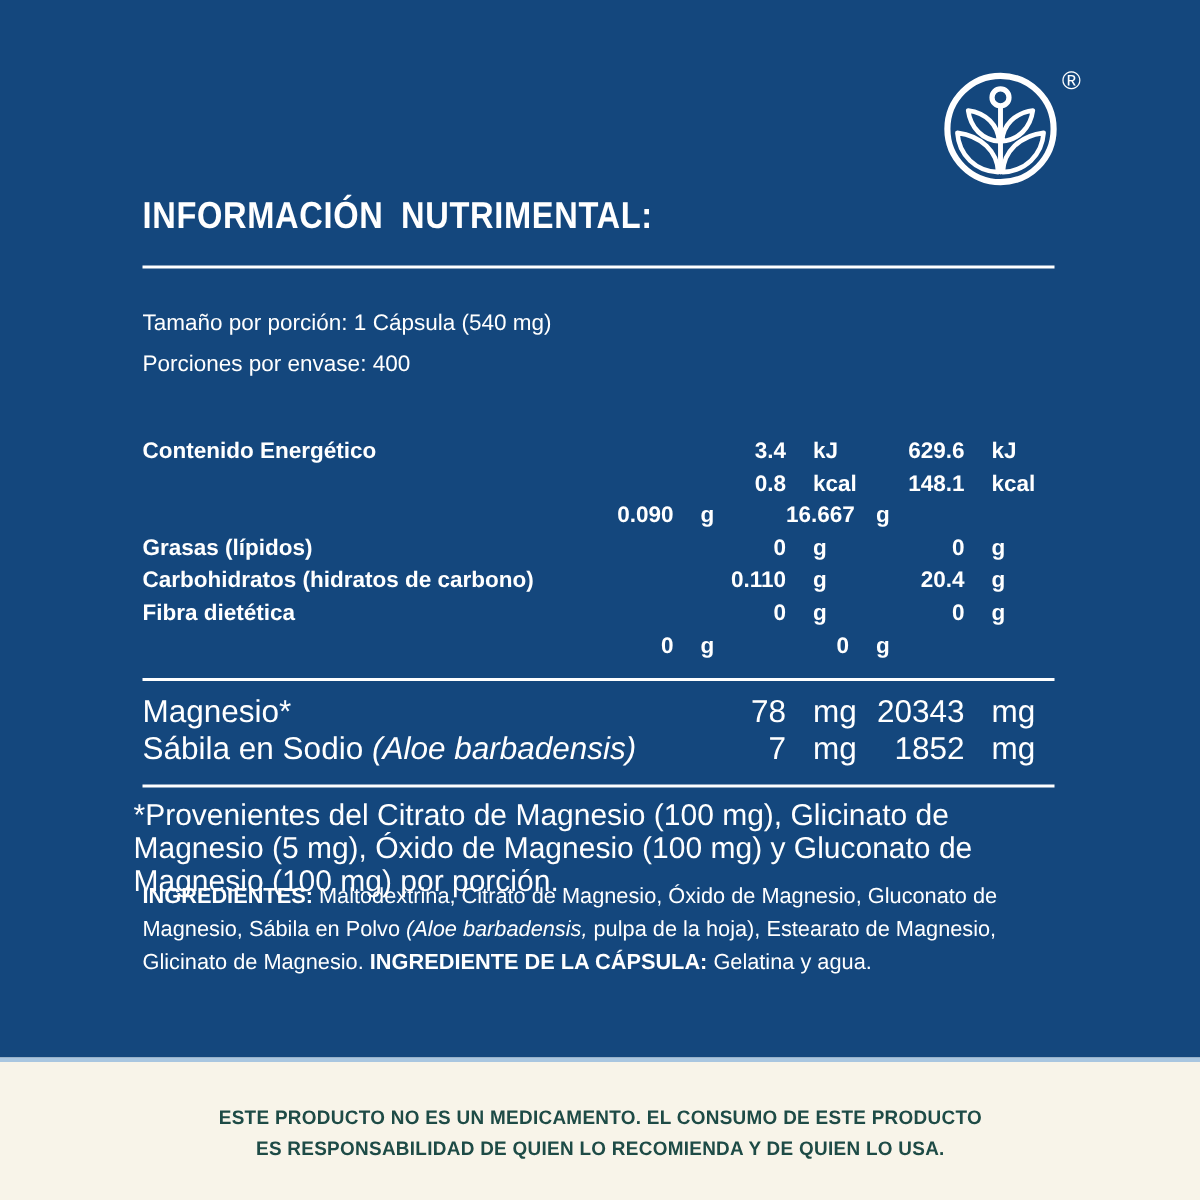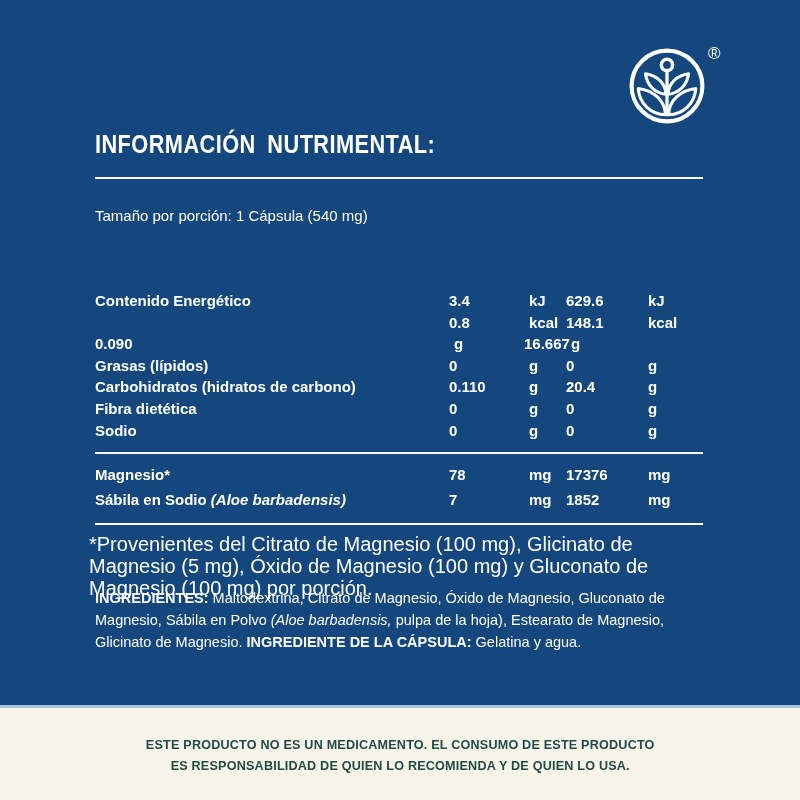--- a/index.html
+++ b/index.html
@@ -40,27 +40,27 @@
   
   .serving{
     position:absolute;left:95px;top:202px;width:608px;
     font-size:15px;font-weight:400;line-height:27px;
   }
 
   
   .table{position:absolute;left:95px;top:290px;width:608px;font-size:15px;}
   .row{display:grid;grid-template-columns:1fr 75px 42px 77px 60px;line-height:21.6px;}
   .row.bold{font-weight:700;}
-  .num{text-align:left;}
-  .unit{text-align:left;padding-left:5px;}
+  .num{text-align:right;}
+  .unit{text-align:left;padding-left:18px;}
 
   .minerals{
     position:absolute;left:95px;top:452px;width:608px;
     border-top:2px solid #ffffff;border-bottom:2px solid #ffffff;
-    padding:9px 0 11px 0;font-size:15px;font-weight:700;
+    padding:9px 0 11px 0;font-size:21px;font-weight:400;
   }
   .minerals .row{line-height:24.5px;}
 
   
   .footnote{
     position:absolute;left:89px;top:533px;width:608px;margin:0;
     font-size:20px;font-weight:400;line-height:22px;
   }
   .ingredients{
     position:absolute;left:95px;top:587px;width:612px;margin:0;
@@ -101,20 +101,21 @@
         </g>
       </svg>
       <span class="reg-mark">®</span>
     </div>
 
     <h1 class="title">INFORMACIÓN NUTRIMENTAL:</h1>
     <div class="rule title-rule"></div>
 
     <div class="serving">
       <div>Tamaño por porción: 1 Cápsula (540 mg)</div>
+      <div>Porciones por envase: 400</div>
     </div>
 
     <div class="table">
       <div class="row bold">
         <span>Contenido Energético</span>
         <span class="num">3.4</span>
         <span class="unit">kJ</span>
         <span class="num">629.6</span>
         <span class="unit">kJ</span>
       </div>
@@ -146,34 +147,33 @@
         <span class="unit">g</span>
       </div>
       <div class="row bold">
         <span>Fibra dietética</span>
         <span class="num">0</span>
         <span class="unit">g</span>
         <span class="num">0</span>
         <span class="unit">g</span>
       </div>
       <div class="row bold">
-        <span>Sodio</span>
         <span class="num">0</span>
         <span class="unit">g</span>
         <span class="num">0</span>
         <span class="unit">g</span>
       </div>
     </div>
 
     <div class="minerals">
       <div class="row">
         <span><span>Magnesio*</span><span class="lbl-italic"></span></span>
         <span class="num">78</span>
         <span class="unit">mg</span>
-        <span class="num">17376</span>
+        <span class="num">20343</span>
         <span class="unit">mg</span>
       </div>
       <div class="row">
         <span><span>Sábila en Sodio </span><span class="lbl-italic">(Aloe barbadensis)</span></span>
         <span class="num">7</span>
         <span class="unit">mg</span>
         <span class="num">1852</span>
         <span class="unit">mg</span>
       </div>
     </div>

